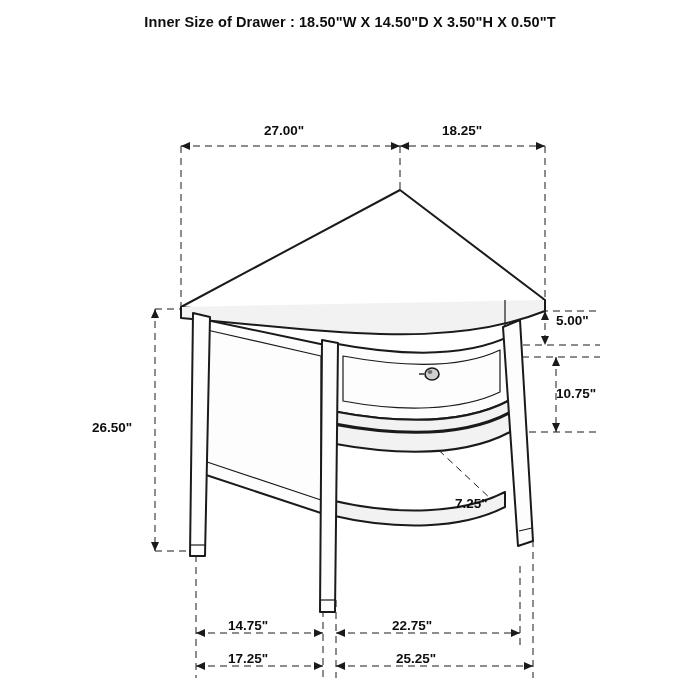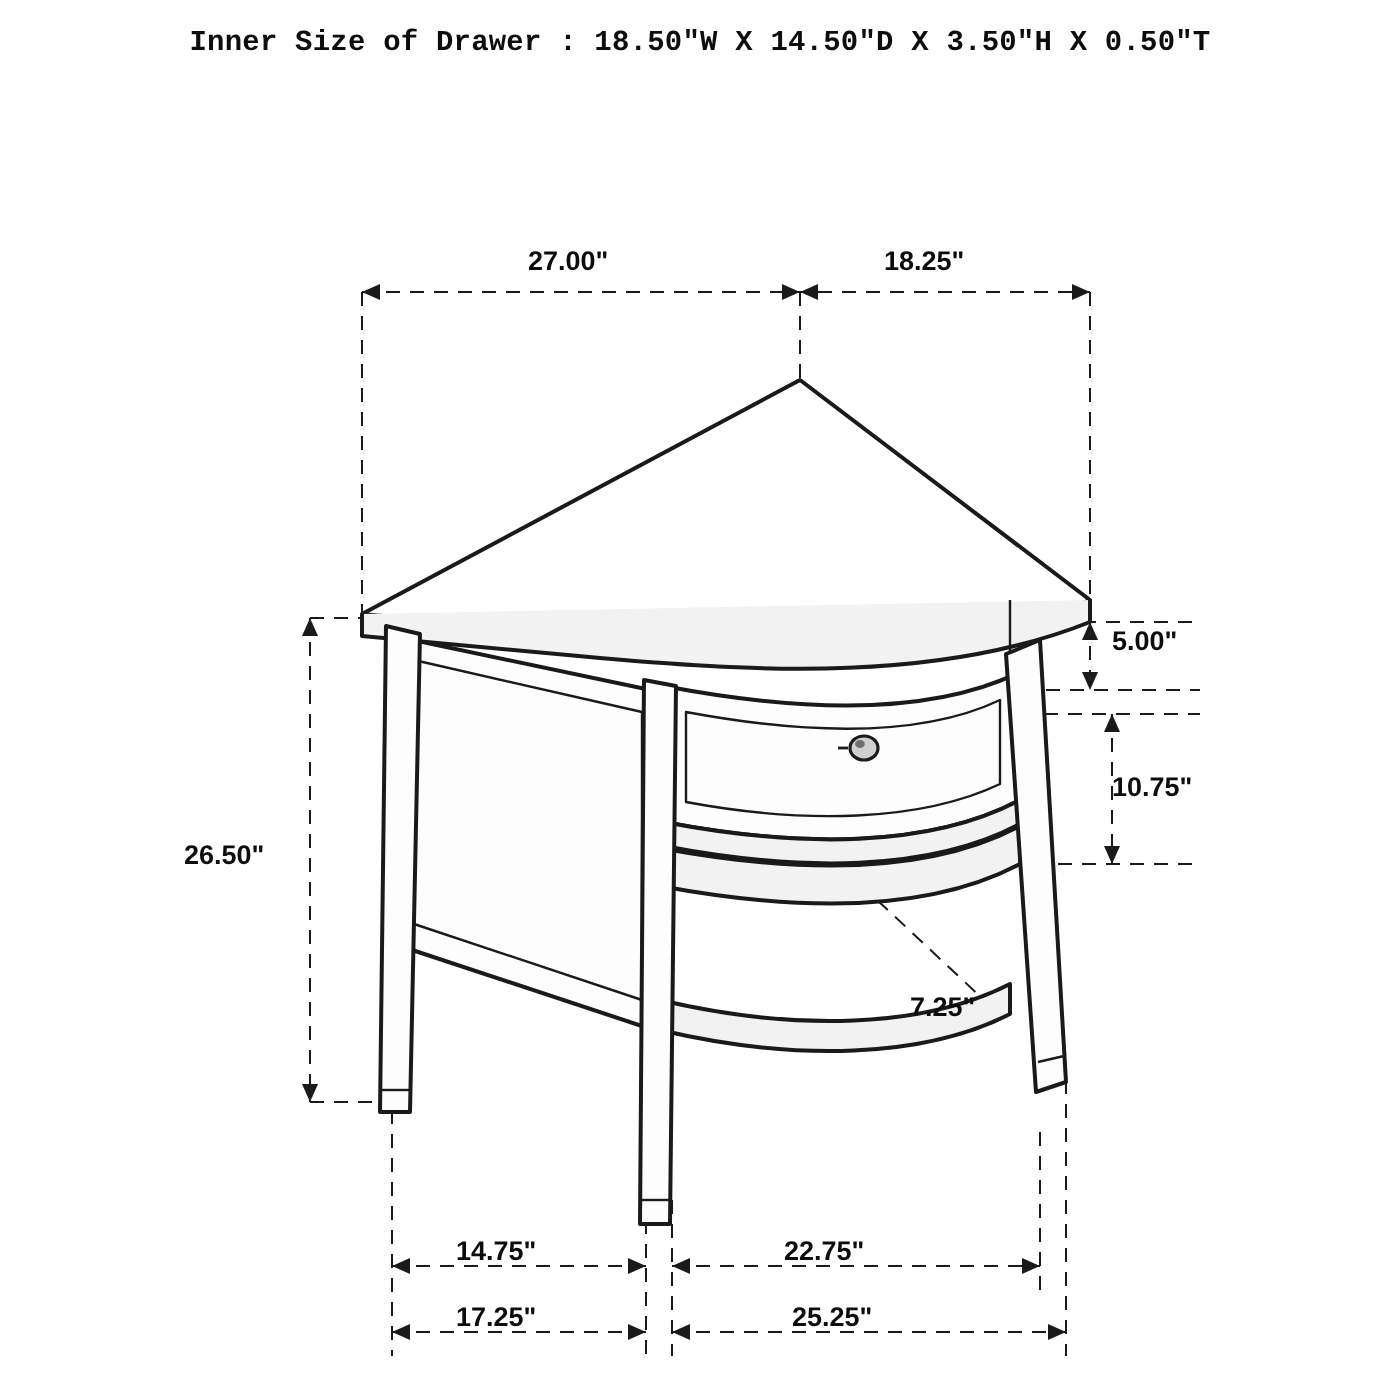--- a/index.html
+++ b/index.html
@@ -1,21 +1,21 @@
 <!DOCTYPE html>
 <html><head>
 <meta charset="utf-8">
 <style>
   html,body{margin:0;padding:0;background:#ffffff;}
   body{width:700px;height:700px;position:relative;overflow:hidden;
        font-family:"Liberation Sans", sans-serif;color:#111;}
 
   .title{
     position:absolute;left:0;top:14px;width:700px;text-align:center;
-    font-size:14.5px;font-weight:bold;letter-spacing:.1px;color:#0d0d0d;font-family:Liberation Mono, monospace;
+    font-size:14.5px;font-weight:bold;letter-spacing:.1px;color:#0d0d0d;
   }
 
   .stage{position:absolute;left:0;top:0;width:700px;height:700px;}
   svg{position:absolute;left:0;top:0;}
 
   .dimlabel{
     position:absolute;font-size:13.5px;font-weight:bold;color:#0d0d0d;
     white-space:nowrap;
   }
 </style>

